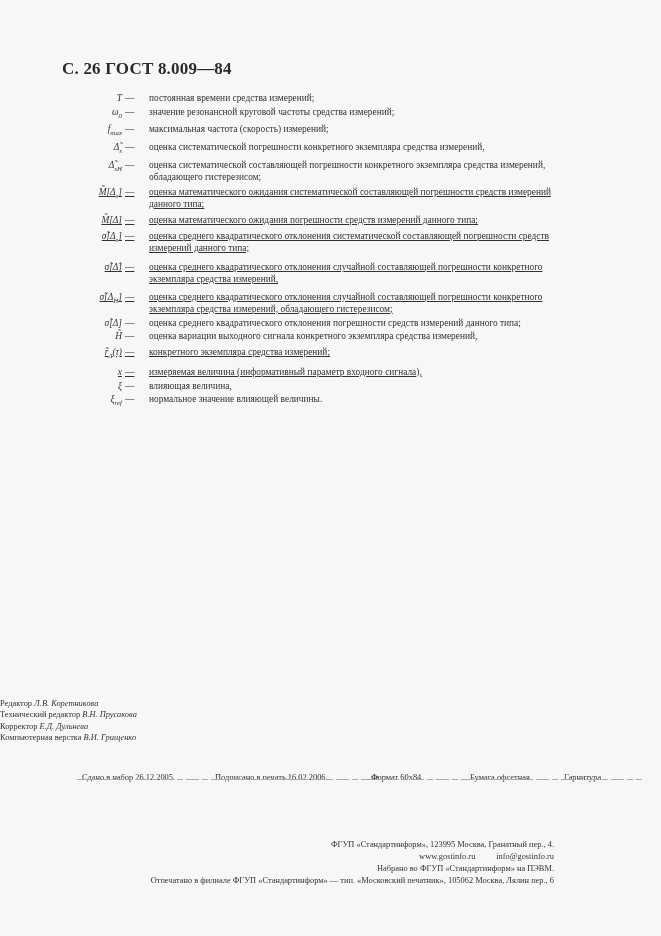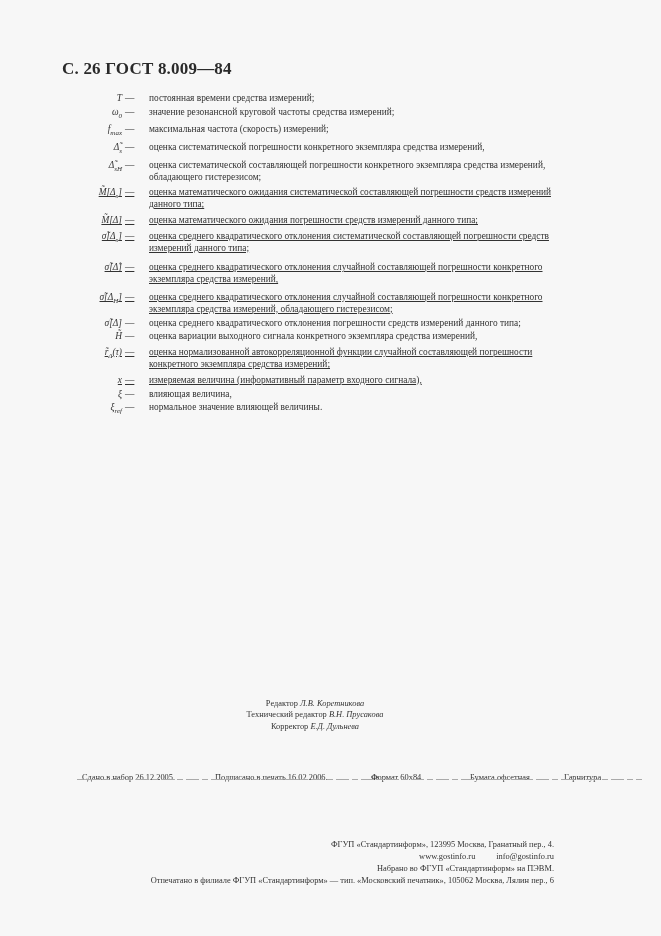--- a/index.html
+++ b/index.html
@@ -18,21 +18,21 @@
   .sym {
     width: 40px; text-align: right; font-style: italic; flex: none;
     white-space: nowrap; padding-right: 3px;
   }
   .sym sub { font-size: 7px; font-style: italic; }
   .dash { flex: none; width: 10px; }
   .desc { flex: 1; padding-left: 2px; margin-left: 12px; }
   .desc-cont { display: block; }
   .credits {
     position: absolute; left: 0; width: 630px; top: 698px;
-    text-align: center; font-size: 8.4px; line-height: 11.4px;
+    text-align: left; font-size: 8.4px; line-height: 11.4px;
   }
   .credits i { font-style: italic; }
   .imprint { position: absolute; left: 0; top: 772px; width: 608px; font-size: 8.4px; line-height: 12px; }
   .imp-line { position: relative; height: 12px; }
   .imp-line span { position: absolute; white-space: nowrap; }
   .dashline {
     position: absolute; left: 77px; top: 779px; width: 565px; height: 1px;
     background: repeating-linear-gradient(90deg, #aaa 0 6px, transparent 6px 9px, #aaa 9px 22px, transparent 22px 25px);
   }
   .publisher {
@@ -103,21 +103,21 @@
     <span class="desc">оценка среднего квадратического отклонения погрешности средств измерений данного типа;</span>
   </div>
   <div class="def-row">
     <span class="sym">H̃</span>
       <span class="dash">—</span>
     <span class="desc">оценка вариации выходного сигнала конкретного экземпляра средства измерений,</span>
   </div>
   <div class="def-row gap">
     <span class="sym">r̃<sub>Δ</sub>(τ)</span>
       <span class="dash">—</span>
-    <span class="desc"><span>оценка нормализованной автокорреляционной функции случайной составляющей погрешности</span><span class="desc-cont">конкретного экземпляра средства измерений;</span></span>
+    <span class="desc"><span class="desc-cont">конкретного экземпляра средства измерений;</span></span>
   </div>
   <div class="def-row gap">
     <span class="sym">x</span>
       <span class="dash">—</span>
     <span class="desc">измеряемая величина (информативный параметр входного сигнала),</span>
   </div>
   <div class="def-row">
     <span class="sym">ξ</span>
       <span class="dash">—</span>
     <span class="desc">влияющая величина,</span>
@@ -126,20 +126,21 @@
     <span class="sym">ξ<sub>ref</sub></span>
       <span class="dash">—</span>
     <span class="desc">нормальное значение влияющей величины.</span>
   </div>
 </div>
 
 <div class="credits">
   <div><span>Редактор</span> <i>Л.В. Коретникова</i></div>
   <div><span>Технический редактор</span> <i>В.Н. Прусакова</i></div>
   <div><span>Корректор</span> <i>Е.Д. Дульнева</i></div>
+  <div><span>Компьютерная верстка</span> <i>В.И. Грищенко</i></div>
 </div>
 
 <div class="imprint">
   <div class="imp-line">
     <span style="left:82px">Сдано в набор 26.12.2005.</span>
     <span style="left:215px">Подписано в печать 16.02.2006.</span>
     <span style="left:371px"><span>Формат 60x84</span><sup class="frac">1/8.</sup></span>
     <span style="left:470px">Бумага офсетная.</span>
     <span style="left:564px">Гарнитура</span>
   </div>

